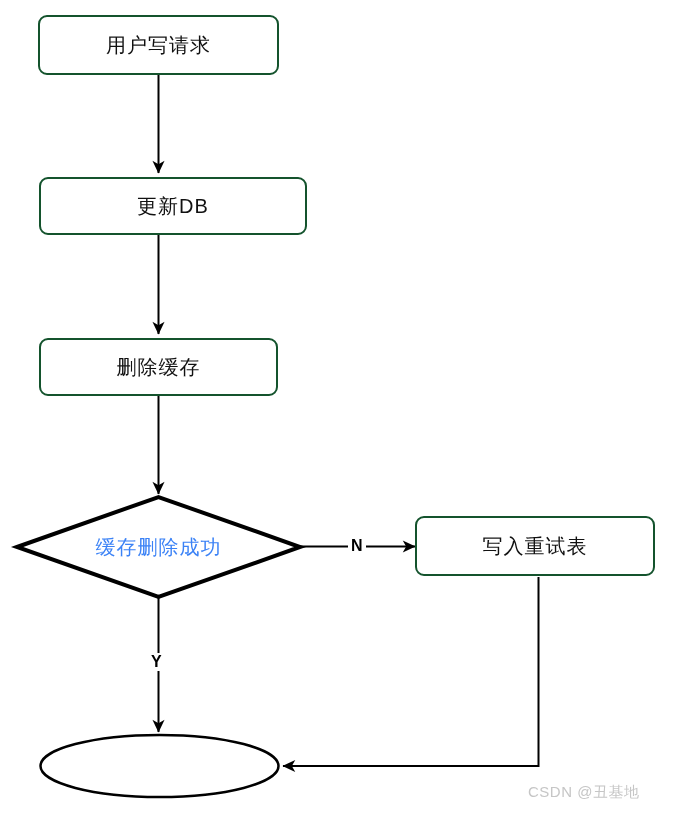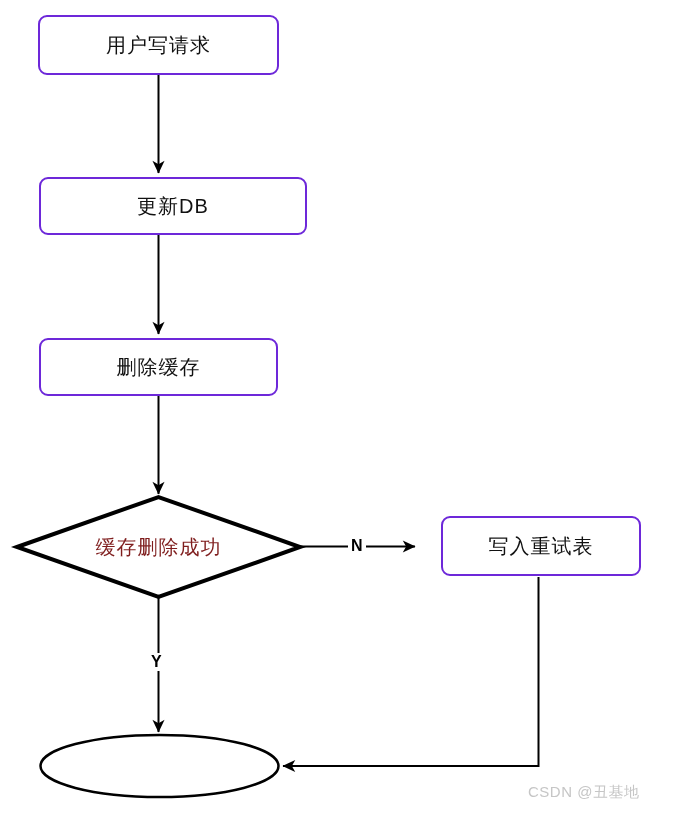--- a/index.html
+++ b/index.html
@@ -19,36 +19,36 @@
     position: absolute;
     left: 0;
     top: 0;
     width: 675px;
     height: 814px;
   }
   .node {
     position: absolute;
     box-sizing: border-box;
     background: #ffffff;
-    border: 2px solid #6d28d9;
+    border: 2px solid #14532d;
     border-radius: 9px;
     display: flex;
     align-items: center;
     justify-content: center;
     font-size: 20px;
     color: #111111;
     letter-spacing: 1px;
   }
   .shape-label {
     position: absolute;
     display: flex;
     align-items: center;
     justify-content: center;
     font-size: 20px;
-    color: #7f1d1d;
+    color: #3b82f6;
     letter-spacing: 1px;
   }
   .edge-label {
     position: absolute;
     background: #ffffff;
     font-weight: bold;
     font-size: 16px;
     color: #000000;
     padding: 0 3px;
     line-height: 18px;
@@ -92,21 +92,21 @@
 
     <ellipse cx="159.5" cy="766" rx="119" ry="31" fill="#ffffff" stroke="#000000" stroke-width="2.5"></ellipse>
   </svg>
 
   <div class="node" style="left:38px; top:15px; width:241px; height:60px;">用户写请求</div>
 
   <div class="node" style="left:39px; top:177px; width:268px; height:58px;">更新DB</div>
 
   <div class="node" style="left:39px; top:338px; width:239px; height:58px;">删除缓存</div>
 
-  <div class="node" style="left:441px; top:516px; width:200px; height:60px;">写入重试表</div>
+  <div class="node" style="left:415px; top:516px; width:240px; height:60px;">写入重试表</div>
 
   <div class="shape-label" style="left:48px; top:531px; width:221px; height:32px;">缓存删除成功</div>
 
 
   <div class="edge-label" style="left:348px; top:537px;">N</div>
 
   <div class="edge-label" style="left:148px; top:653px;">Y</div>
 
   <div class="watermark">CSDN @丑基地</div>
 

